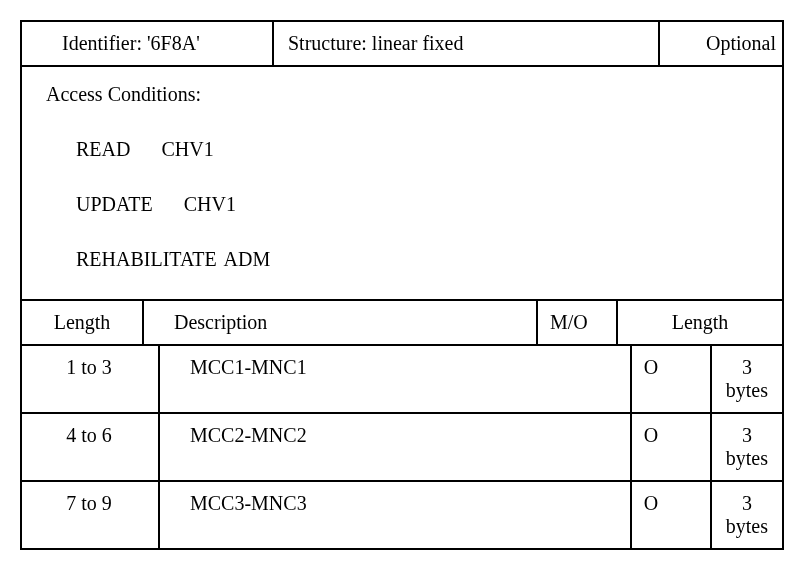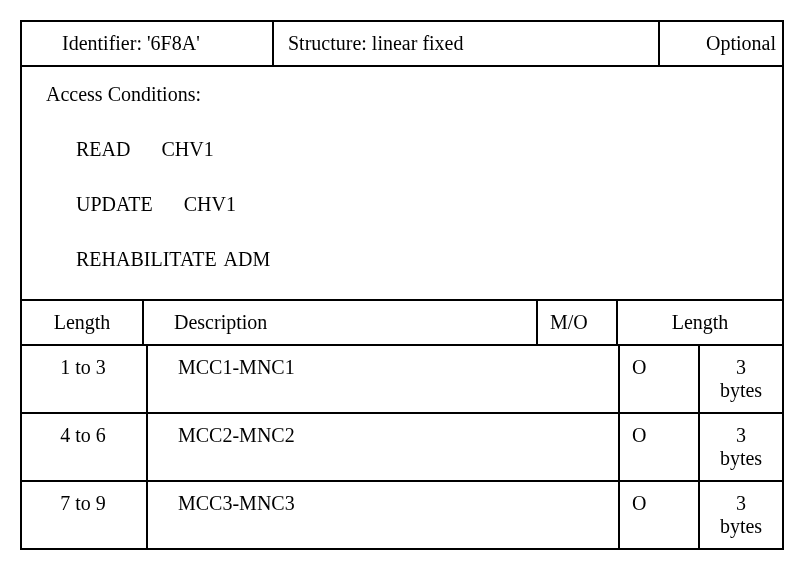--- a/index.html
+++ b/index.html
@@ -44,21 +44,21 @@
   .ac-line { margin: 32px 0 14px 30px; }
   .ac-line .op { display: inline-block; }
   .ac-line .val { display: inline-block; margin-left: 26px; }
   .ac-line .val-tight { display: inline-block; margin-left: 2px; }
   
   .hc1 { width: 120px; text-align: center; }
   .hc2 { width: 394px; padding-left: 30px; }
   .hc3 { width: 80px; padding-left: 12px;}
   .hc4 { flex:1; text-align: center; }
   
-  .dc1 { width: 124px; text-align: center; padding-left: 12px; }
+  .dc1 { width: 136px; text-align: center; padding-left: 12px; }
   .dc2 { width: 472px; padding-left: 30px; }
   .dc3 { width: 80px; padding-left: 12px;}
   .dc4 { flex:1; text-align: center; }
 </style>
 </head>
 <body>
 
 <div class="table">
 
   <div class="row">

